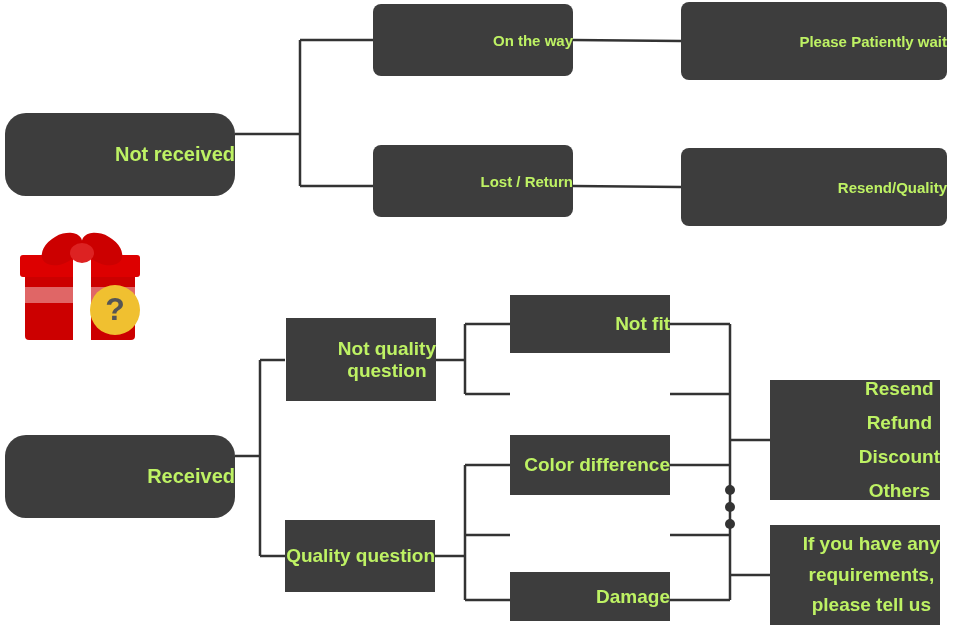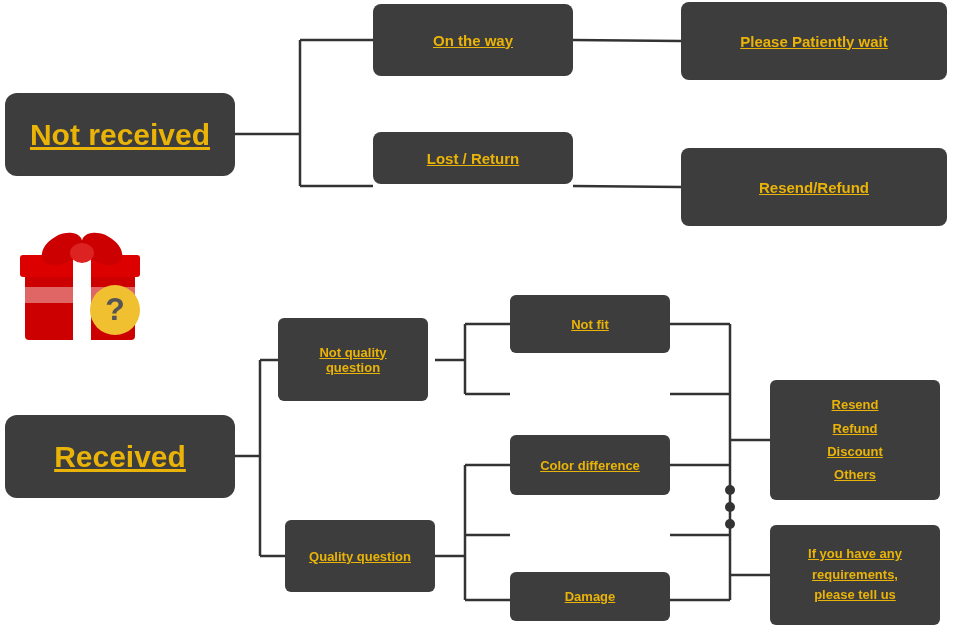--- a/index.html
+++ b/index.html
@@ -12,40 +12,40 @@
       position: relative;
     }
     .diagram {
       position: relative;
       width: 960px;
       height: 639px;
     }
     .box {
       position: absolute;
       background: #3d3d3d;
-      color: #eab308;
+      color: #bef264;
       border-radius: 8px;
       display: flex;
       align-items: center;
-      justify-content: center;
+      justify-content: flex-end;
       text-align: center;
       font-weight: bold;
-      text-decoration: underline;
     }
     .box-lg {
-      font-size: 30px;
-      border-radius: 12px;
+      font-size: 20px;
+      border-radius: 21px;
+      margin-top: 20px;
     }
     .box-md {
       font-size: 15px;
       border-radius: 8px;
     }
     .box-sm {
-      font-size: 13px;
-      border-radius: 6px;
+      font-size: 19px;
+      border-radius: 0;
     }
     
     .lines-svg {
       position: absolute;
       top: 0; left: 0;
       width: 960px;
       height: 639px;
       pointer-events: none;
     }
     
@@ -150,33 +150,33 @@
   </div>
 
   <div class="box box-md" style="left:373px; top:4px; width:200px; height:72px;">
     <span>On the way</span>
   </div>
 
   <div class="box box-md" style="left:681px; top:2px; width:266px; height:78px;">
     <span>Please Patiently wait</span>
   </div>
 
-  <div class="box box-md" style="left:373px; top:132px; width:200px; height:52px;">
+  <div class="box box-md" style="left:373px; top:145px; width:200px; height:72px;">
     <span>Lost / Return</span>
   </div>
 
   <div class="box box-md" style="left:681px; top:148px; width:266px; height:78px;">
-    <span>Resend/Refund</span>
+    <span>Resend/Quality</span>
   </div>
 
   <div class="box box-lg" style="left:5px; top:415px; width:230px; height:83px;">
     <span>Received</span>
   </div>
 
-  <div class="box box-sm" style="left:278px; top:318px; width:150px; height:83px; white-space:pre-line;">
+  <div class="box box-sm" style="left:286px; top:318px; width:150px; height:83px; white-space:pre-line;">
     <span style="white-space:pre-line;">Not quality
 question</span>
   </div>
 
   <div class="box box-sm" style="left:285px; top:520px; width:150px; height:72px;">
     <span>Quality question</span>
   </div>
 
   <div class="box box-sm" style="left:510px; top:295px; width:160px; height:58px;">
     <span>Not fit</span>

